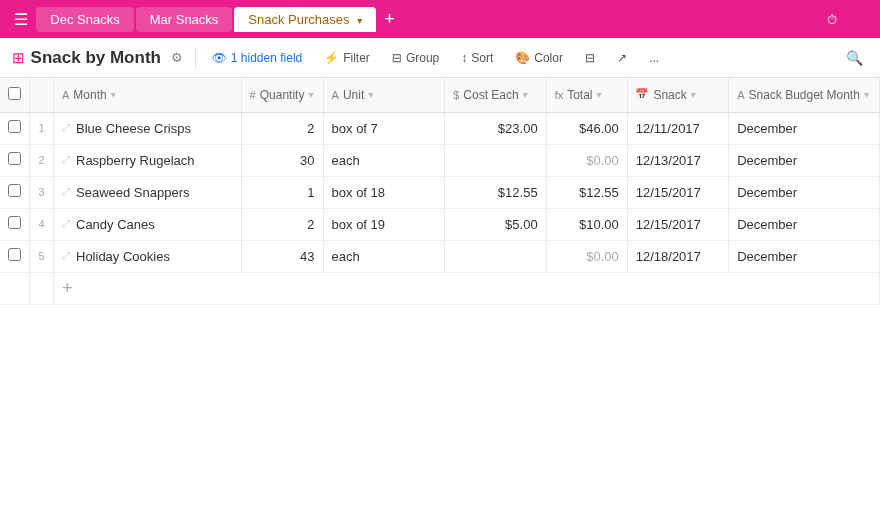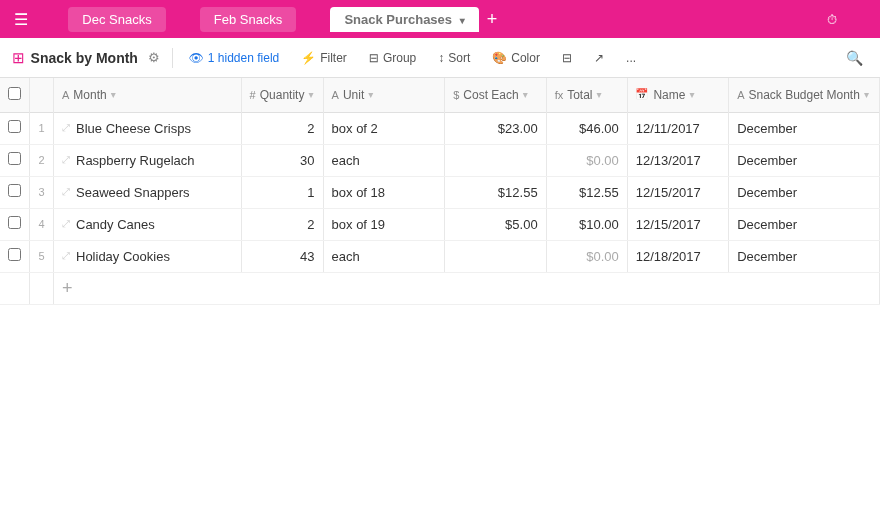--- a/index.html
+++ b/index.html
@@ -9,44 +9,44 @@
     .tab-bar {
       display: flex; align-items: center; background: #e91e8c; height: 38px; padding: 0 8px; gap: 2px;
     }
     .tab-bar-left { display: flex; align-items: center; gap: 2px; flex: 1; overflow: hidden; }
     .tab-bar-right { display: flex; align-items: center; gap: 23px; flex-direction: column; }
     .hamburger-btn {
       color: white; background: none; border: none; cursor: pointer; padding: 4px 6px; font-size: 16px;
     }
     .tab {
       background: rgba(255,255,255,0.2); color: white; border: none; cursor: pointer;
-      padding: 5px 14px; border-radius: 4px; font-size: 13px; font-weight: 500; white-space: nowrap; margin-left: 32px;
-    }
-    .tab.active { background: white; color: #737373; border-radius: 4px 4px 0 0; font-weight: bold; }
+      padding: 5px 14px; border-radius: 4px; font-size: 13px; font-weight: 500; white-space: nowrap;
+    }
+    .tab.active { background: white; color: #a16207; border-radius: 4px 4px 0 0; }
     .add-tab-btn {
       background: none; border: none; color: white; cursor: pointer; font-size: 18px; padding: 2px 6px;
     }
     .share-btn {
       background: none; border: 1.5px solid white; color: white; cursor: pointer;
       padding: 4px 10px; border-radius: 12px; font-size: 12px; font-weight: 600;
     }
     .history-btn, .blocks-btn {
       background: none; border: none; color: white; cursor: pointer; padding: 4px 6px; font-size: 13px; display: flex; align-items: center; gap: 4px;
     }
     .blocks-btn { font-weight: 700; }
 
     
     .toolbar {
       display: flex; align-items: center; background: white; border-bottom: 1px solid #e0e0e0;
       height: 40px; padding: 0 12px; gap: 4px;
     }
     .toolbar-left { display: flex; align-items: center; gap: 6px; flex: 1; }
     .toolbar-right { display: flex; align-items: center; }
     .view-icon { color: #e91e8c; font-size: 15px; }
-    .view-name { font-weight: 600; font-size: 14px; color: #333; }
+    .view-name { font-weight: 600; font-size: 17px; color: #333; }
     .view-settings-btn {
       background: none; border: none; cursor: pointer; color: #888; padding: 2px 4px; font-size: 13px;
     }
     .toolbar-btn {
       background: none; border: none; cursor: pointer; color: #555; padding: 4px 8px;
       font-size: 12px; display: flex; align-items: center; gap: 4px; border-radius: 4px;
     }
     .hidden-field-btn {
       background: none; border: none; cursor: pointer; color: #1a73e8;
       padding: 4px 8px; font-size: 12px; display: flex; align-items: center; gap: 4px; border-radius: 4px;
@@ -88,21 +88,21 @@
     .num-right { text-align: right; }
     .zero-cost { color: #aaa; }
   </style>
 </head>
 <body>
 
 <div class="tab-bar">
   <div class="tab-bar-left">
     <button class="hamburger-btn">☰</button>
     <button class="tab">Dec Snacks</button>
-    <button class="tab">Feb Snacks</button>
+    <button class="tab">Mar Snacks</button>
     <button class="tab active">
       Snack Purchases
       <span style="margin-left:4px; font-size:10px;">▾</span>
     </button>
     <button class="add-tab-btn">+</button>
   </div>
   <div class="tab-bar-right">
     <button class="share-btn">SHARE</button>
     <button class="history-btn">
       <span>⏱</span>
@@ -194,21 +194,21 @@
         <th class="total-col">
           <div class="th-inner">
             <span class="col-icon" style="">fx</span>
             <span>Total</span>
             <span class="sort-icon">▾</span>
           </div>
         </th>
         <th class="date-col">
           <div class="th-inner">
             <span class="col-icon">📅</span>
-            <span>Name</span>
+            <span>Snack</span>
             <span class="sort-icon">▾</span>
           </div>
         </th>
         <th class="budget-col">
           <div class="th-inner">
             <span class="col-icon">A</span>
             <span>Snack Budget Month</span>
             <span class="sort-icon">▾</span>
           </div>
         </th>
@@ -223,21 +223,21 @@
     <td class="name-col">
       <div class="name-cell">
         <span class="expand-icon">⤢</span>
         <span>Blue Cheese Crisps</span>
       </div>
     </td>
     <td class="qty-col num-right">
       <span>2</span>
     </td>
     <td class="unit-col">
-      <span>box of 2</span>
+      <span>box of 7</span>
     </td>
     <td class="cost-col num-right">
       <span class="">$23.00</span>
     </td>
     <td class="total-col num-right">
       <span class="">$46.00</span>
     </td>
     <td class="date-col">
       <span>12/11/2017</span>
     </td>

